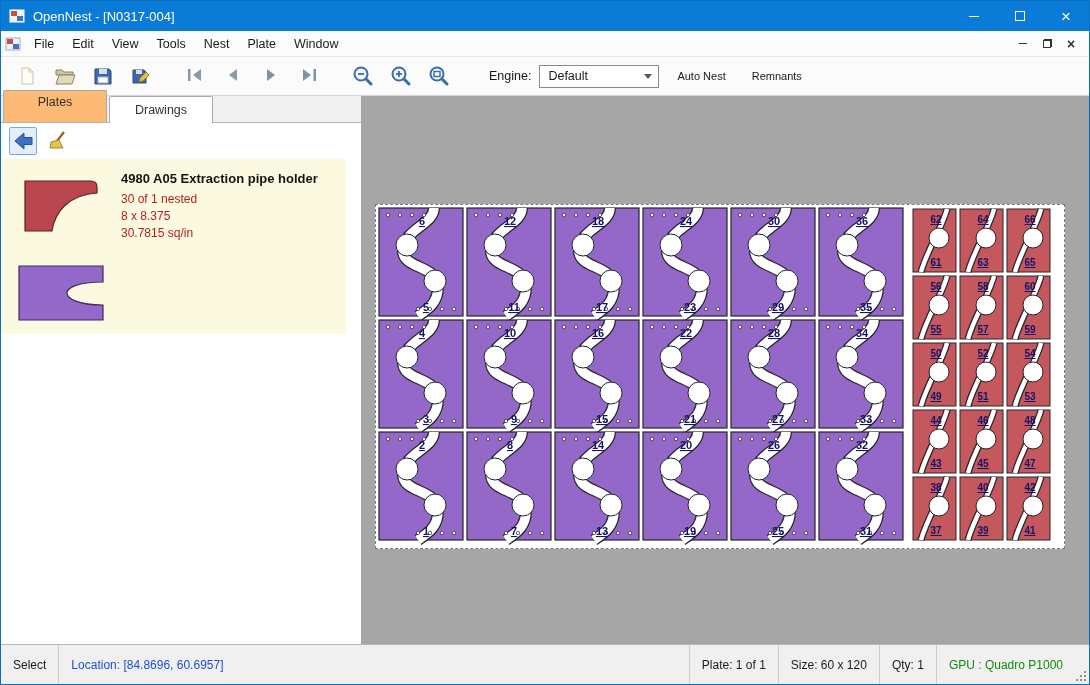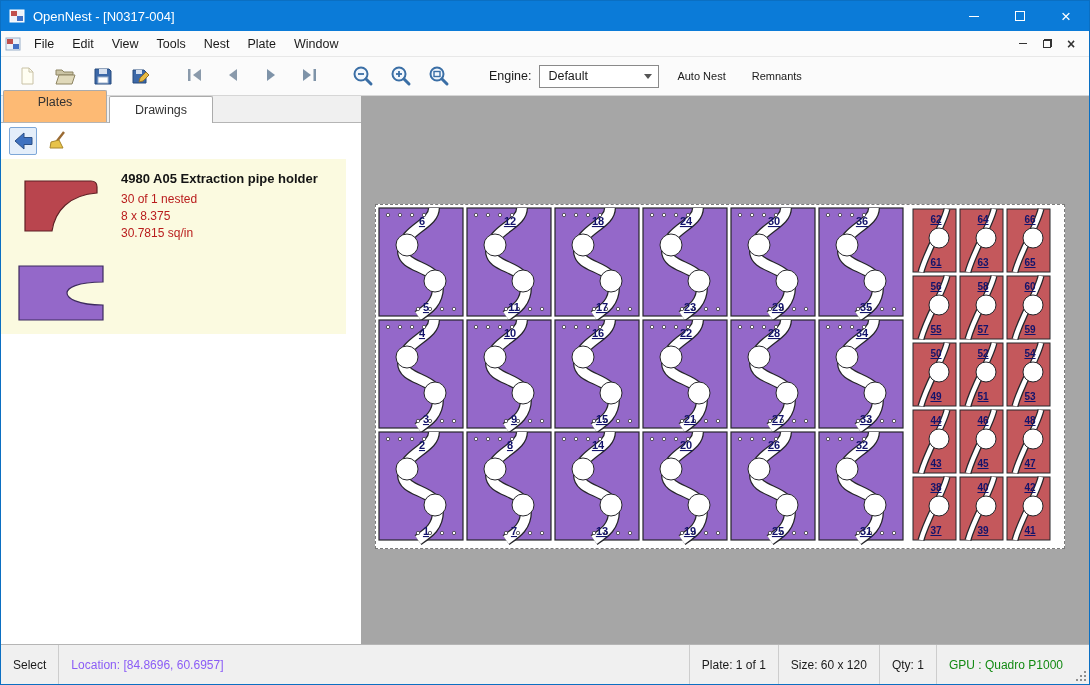--- a/index.html
+++ b/index.html
@@ -66,21 +66,21 @@
     text-anchor:middle; text-decoration:underline; }
   .rnum { font-family:"Liberation Sans",sans-serif; font-size:10px; font-weight:bold; fill:#13136b;
     text-anchor:middle; text-decoration:underline; }
 
   
   .statusbar { height:40px; background:#f0f0f0; border-top:1px solid #b5b5b5; display:flex;
     align-items:center; font-size:12px; flex:0 0 auto; }
   .st { padding:0 12px; height:100%; display:flex; align-items:center; }
   .st.sep-r { border-right:1px solid #cdcdcd; }
   .st.sep-l { border-left:1px solid #cdcdcd;text-align:center; }
-  .st-loc { color:#8b5cf6; }
+  .st-loc { color:#1d4ed8; }
   .st-spring { flex:1 1 auto; }
   .st-gpu { color:#128a12; }
   .grip { position:relative; width:14px; height:100%; }
   .grip i { position:absolute; width:2px; height:2px; background:#8f8f8f; }
   .grip i:nth-child(1){ right:3px; bottom:3px; } .grip i:nth-child(2){ right:3px; bottom:7px; }
   .grip i:nth-child(3){ right:3px; bottom:11px; } .grip i:nth-child(4){ right:7px; bottom:3px; }
   .grip i:nth-child(5){ right:7px; bottom:7px; } .grip i:nth-child(6){ right:11px; bottom:3px; }
 </style>
 </head>
 <body>

